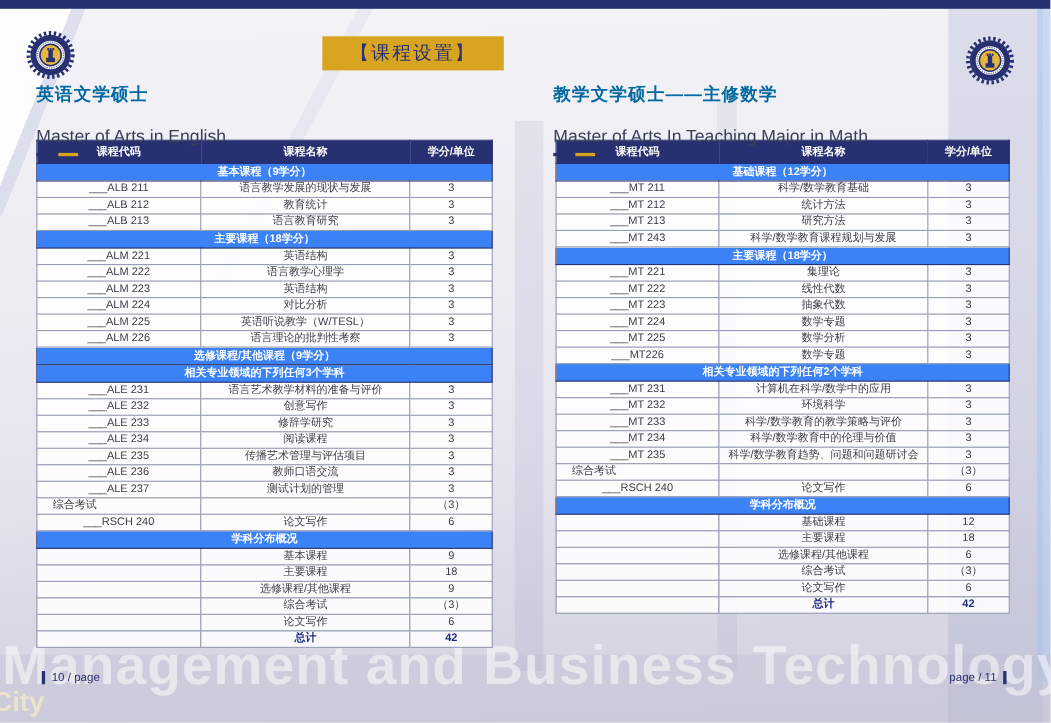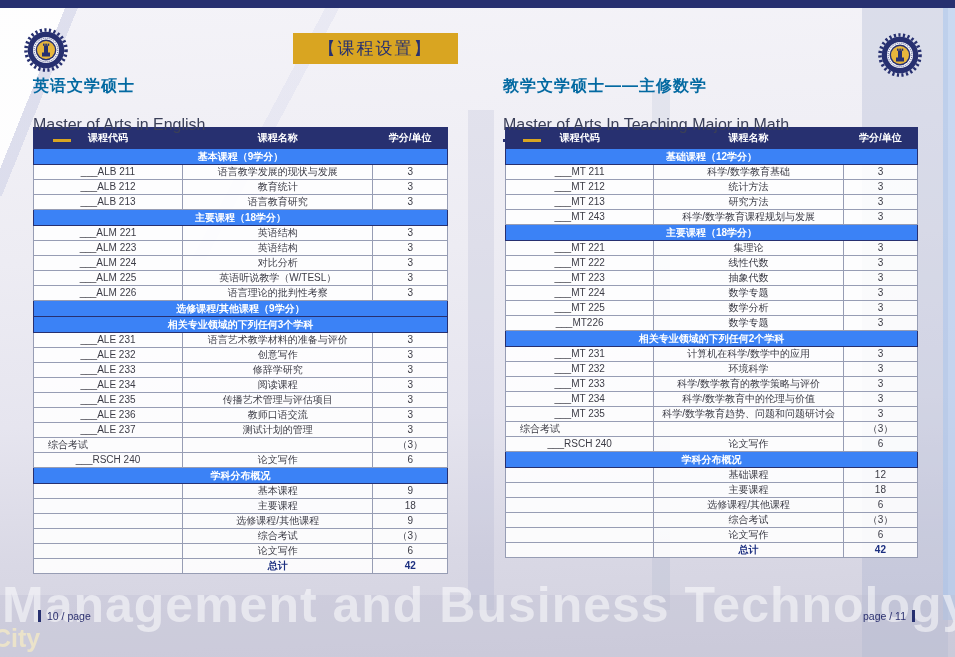--- a/index.html
+++ b/index.html
@@ -162,20 +162,25 @@
         </tr>
         <tr class="section-row">
           <td colspan="3">主要课程（18学分）</td>
         </tr>
         <tr class="course-row">
           <td class="code">___ALM 221</td>
           <td class="name">英语结构</td>
           <td class="credit">3</td>
         </tr>
         <tr class="course-row">
+          <td class="code">___ALM 222</td>
+          <td class="name">语言教学心理学</td>
+          <td class="credit">3</td>
+        </tr>
+        <tr class="course-row">
           <td class="code">___ALM 223</td>
           <td class="name">英语结构</td>
           <td class="credit">3</td>
         </tr>
         <tr class="course-row">
           <td class="code">___ALM 224</td>
           <td class="name">对比分析</td>
           <td class="credit">3</td>
         </tr>
         <tr class="course-row">

